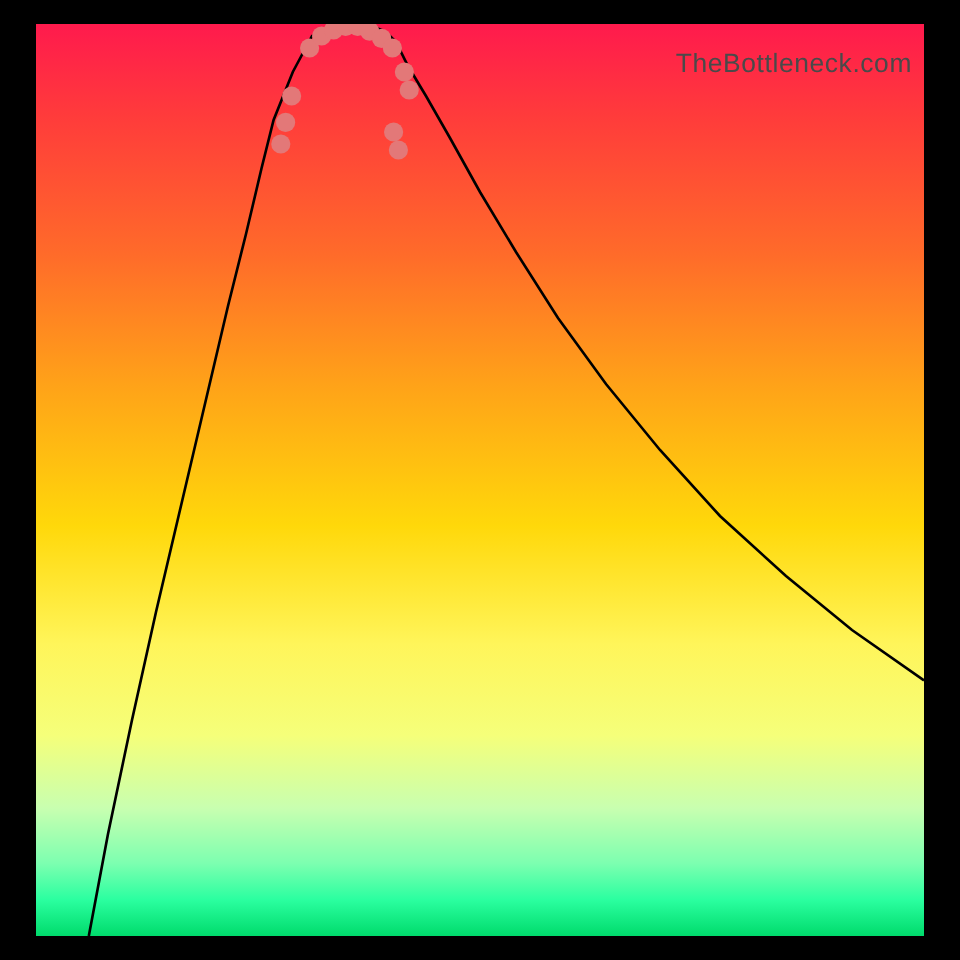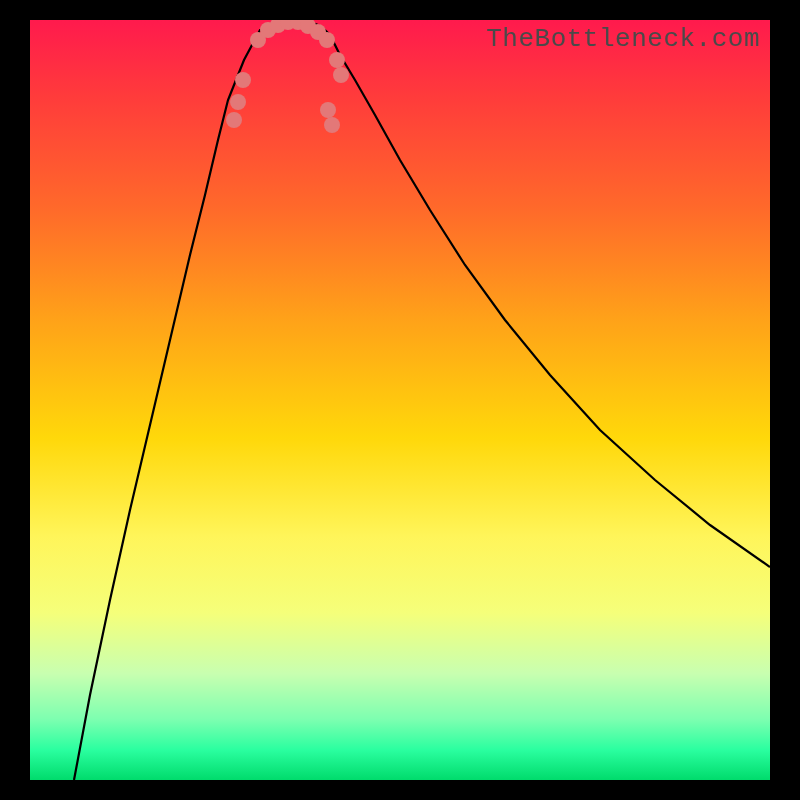--- a/index.html
+++ b/index.html
@@ -26,29 +26,28 @@
       #fff55a 68%,
       #f5ff7a 78%,
       #c8ffb0 86%,
       #7dffb0 92%,
       #2bffa0 96%,
       #00db6c 100%
     );
   }
   .watermark {
     position: absolute;
-    top: 4px;
+    top: 20px;
     right: 10px;
     color: #4a4a4a;
-    font-size: 26px;
+    font-size: 22px;
     letter-spacing: 0.5px;
     font-weight: 500;
     user-select: none;
     pointer-events: none;
-    font-family: Liberation Mono, monospace;
   }
   svg.overlay {
     position: absolute;
     left: 0;
     top: 0;
     width: 740px;
     height: 760px;
     pointer-events: none;
   }
   .curve {

